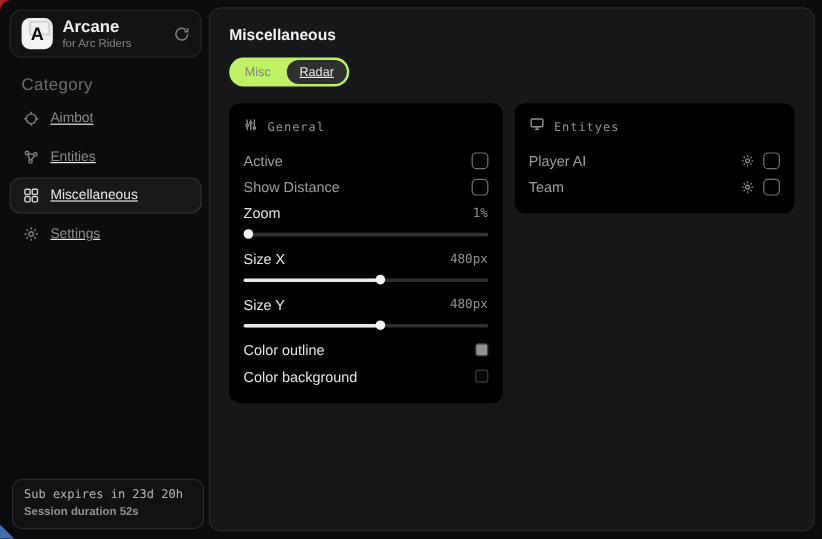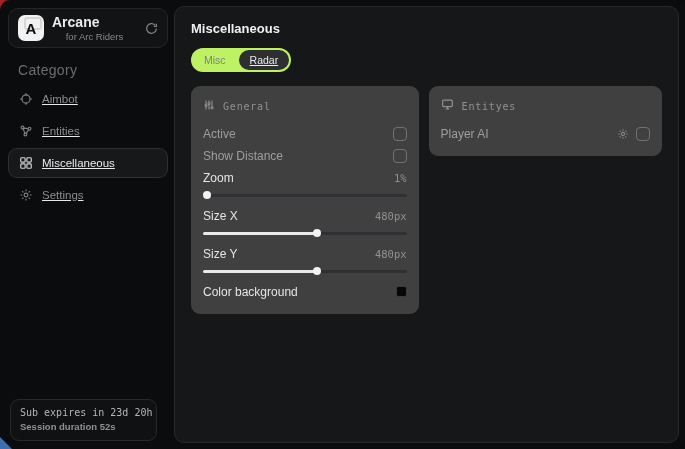--- a/index.html
+++ b/index.html
@@ -44,40 +44,40 @@
     display:flex; align-items:center; justify-content:center;
     color:#0a0a0a; font-weight:bold; font-size:15px; position:relative; overflow:hidden;
   }
   .logo::before {
     content:""; position:absolute; right:2px; top:2px; width:14px; height:9px;
     border:2px solid #d7d7d7; border-radius:3px;
   }
   .logo span { position:relative; }
   .app-titles { flex:1; line-height:1.2; }
   .app-name { font-size:14px; font-weight:bold; color:#ececec; }
-  .app-sub  { font-size:9.5px; color:#85888b;text-align:center; }
+  .app-sub  { font-size:9.5px; color:#85888b; }
   .card-gear { color:#7d8083; display:flex; }
 
   .cat-label {
     margin:14px 0 6px 10px; font-size:14px; color:#6b6e71; letter-spacing:.3px;
   }
   .nav { display:flex; flex-direction:column; gap:2px;text-decoration:underline; }
   .nav-item {
     display:flex; align-items:center; gap:9px;
     padding:7px 10px; border-radius:9px; border:1px solid transparent;
     color:#8a8d90; font-size:11.5px; cursor:default;
   }
   .nav-item .ico { display:flex; color:#7d8083; }
   .nav-item.active {
     background:#17181a; border-color:#2d2f31; color:#e8e9ea;
   }
   .nav-item.active .ico { color:#d3d5d7; }
 
   .sub-box {
-    position:absolute; left:6px; bottom:8px; width:147px;
+    position:absolute; left:6px; bottom:8px; width:160px;
     background:#101112; border:1px solid #27292b; border-radius:9px;
     padding:7px 9px 8px;
   }
   .sub-line1 { font-family:"DejaVu Sans Mono", monospace; font-size:10px; color:#b4b7ba; white-space:nowrap; }
   .sub-line2 { font-size:9.5px; color:#8f9295; margin-top:3px; font-weight:bold; }
 
   
   .main {
     position:absolute; left:174px; top:6px; width:505px; height:437px;
     background:#161718; border:1px solid #27292b; border-radius:10px;
@@ -88,21 +88,21 @@
     display:inline-flex; align-items:center; margin-top:12px;
     background:#bef264; border-radius:13px; padding:2px; gap:2px;
   }
   .tab {
     font-size:10.5px; padding:4px 11px; border-radius:11px; color:#7d8083; cursor:default;
   }
   .tab.active { background:#2d2f31; color:#e9eaeb;text-decoration:underline; }
 
   .panels { display:flex; gap:10px; margin-top:14px; align-items:flex-start; }
   .panel {
-    background:#404040; border-radius:9px; padding:11px 12px 12px;
+    background:#000000; border-radius:9px; padding:11px 12px 12px;
   }
   .panel-general { width:232px; }
   .panel-entities { width:238px; }
   .panel-head {
     display:flex; align-items:center; gap:8px; margin-bottom:8px;
     color:#8e9194;
   }
   .panel-head .ph-title {
     font-family:"DejaVu Sans Mono", monospace; font-size:10px; letter-spacing:.8px;
   }
@@ -273,20 +273,24 @@
         <div class="row">
           <span class="lbl">Size Y</span>
           <span class="val">480px</span>
         </div>
         <div class="slider">
           <div class="track"></div>
           <div class="fill" style="width: 56%;"></div>
           <div class="thumb" style="left: calc(56%);"></div>
         </div>
 
+        <div class="row">
+          <span class="lbl">Color outline</span>
+          <span class="swatch" style="background: rgb(145, 148, 151);"></span>
+        </div>
 
         <div class="row">
           <span class="lbl">Color background</span>
           <span class="swatch" style="background: rgb(6, 6, 7);"></span>
         </div>
       </div>
 
       <div class="panel panel-entities">
         <div class="panel-head">
           <span>
@@ -305,17 +309,29 @@
             <span class="mini-gear">
               <svg width="12" height="12" viewBox="0 0 24 24" fill="none" stroke="currentColor" stroke-width="2.2">
                 <circle cx="12" cy="12" r="3.2"></circle>
                 <path d="M12 2.5v3M12 18.5v3M2.5 12h3M18.5 12h3M5.3 5.3l2.1 2.1M16.6 16.6l2.1 2.1M18.7 5.3l-2.1 2.1M7.4 16.6l-2.1 2.1"></path>
               </svg>
             </span>
             <span class="checkbox"></span>
           </span>
         </div>
 
+        <div class="row">
+          <span class="lbl dim">Team</span>
+          <span class="right-ctrls">
+            <span class="mini-gear">
+              <svg width="12" height="12" viewBox="0 0 24 24" fill="none" stroke="currentColor" stroke-width="2.2">
+                <circle cx="12" cy="12" r="3.2"></circle>
+                <path d="M12 2.5v3M12 18.5v3M2.5 12h3M18.5 12h3M5.3 5.3l2.1 2.1M16.6 16.6l2.1 2.1M18.7 5.3l-2.1 2.1M7.4 16.6l-2.1 2.1"></path>
+              </svg>
+            </span>
+            <span class="checkbox"></span>
+          </span>
+        </div>
       </div>
 
     </div>
   </div>
 </div>
 
 </body></html>

